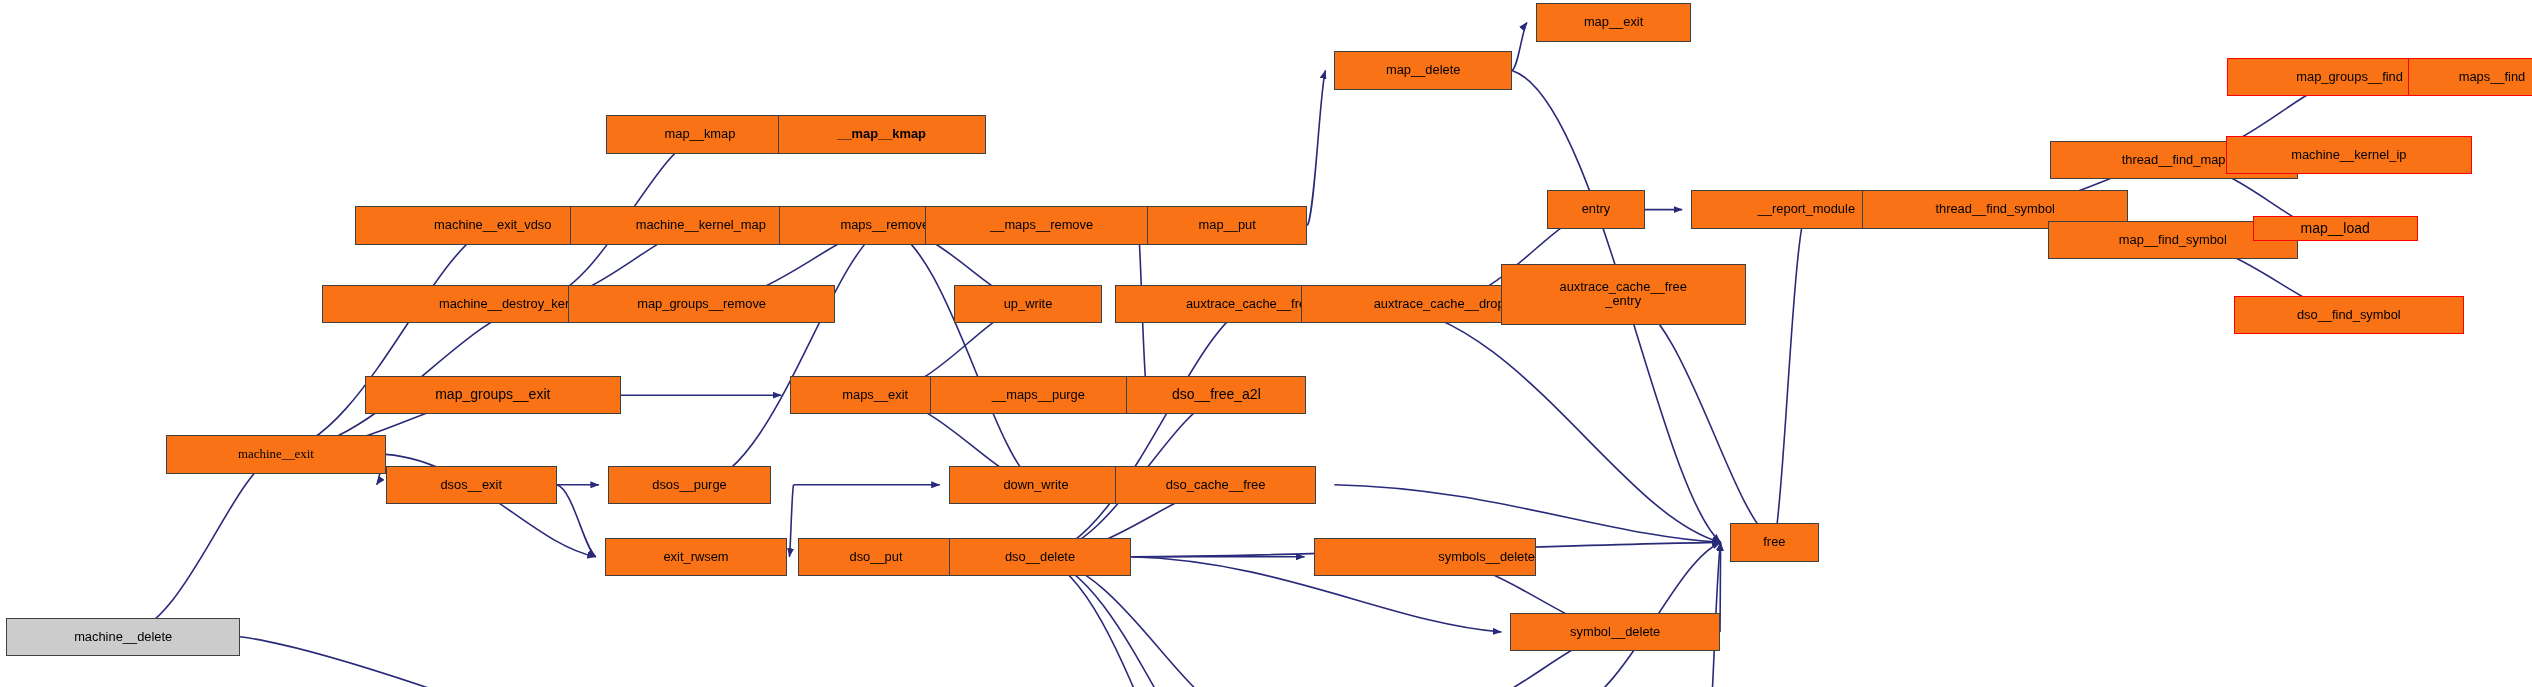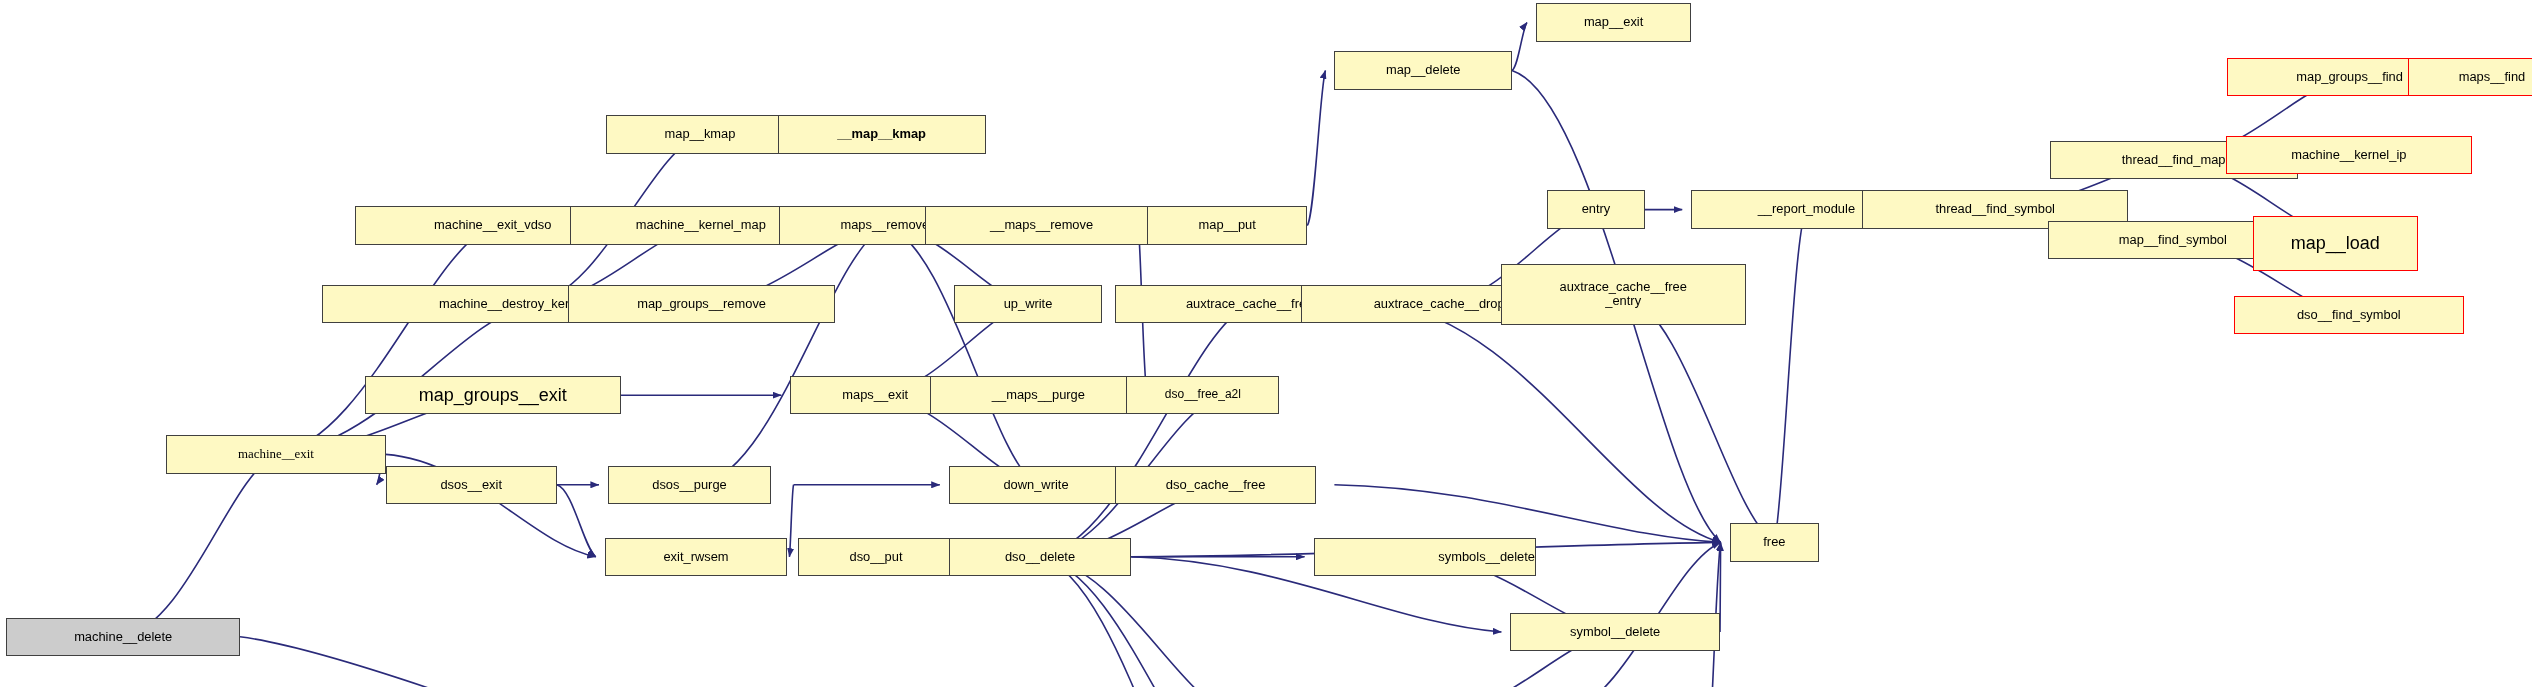--- a/index.html
+++ b/index.html
@@ -1,19 +1,19 @@
 <!DOCTYPE html>
 <html><head>
 <meta charset="utf-8">
 <style>
   html,body{margin:0;padding:0;background:#ffffff;}
   body{font-family:"Liberation Sans",sans-serif;}
   #canvas{position:relative;width:2532px;height:687px;background:#ffffff;overflow:hidden;}
   svg#edges{position:absolute;left:0;top:0;width:2532px;height:687px;}
-  .node{position:absolute;box-sizing:border-box;background:#fef9c3;border:1px solid #404040;
+  .node{position:absolute;box-sizing:border-box;background:#f97316;border:1px solid #404040;
         display:flex;align-items:center;justify-content:center;text-align:center;
         font-family:"Liberation Sans",sans-serif;font-size:11.5px;color:#000000;
         line-height:1.12;letter-spacing:0px;white-space:pre;}
   .node.root{background:#cccccc;border:1px solid #404040;}
   .node.ext{border:1px solid #ff0000;}
   .node.two-line{white-space:pre-line;}
 </style>
 </head>
 <body>
 
@@ -94,52 +94,52 @@
         <path d="M1615.2000000000003,1040 L1794.4,1040" marker-end="url(#ah)"></path>
         <path d="M1794.4,1040 C1871.95,1042.208 1925.5300000000002,1072.3840000000002 1982.4,1076.8000000000002" marker-end="url(#ah)"></path>
         <path d="M1880,1076.8000000000002 C1727.2925,1074.592 1621.7855000000002,1044.416 1509.8000000000002,1040" marker-end="url(#ah)"></path>
       </g>
   </svg>
   <div id="node-layer">
       <div class="node root" style="left: 6.4px; top: 617.6px; width: 233.6px; height: 38.4px; font-size: 12.88px;"><span>machine__delete</span></div>
       <div class="node" style="left: 166.4px; top: 435.2px; width: 219.2px; height: 38.4px; font-size: 12.88px; font-family: Liberation Serif, serif;"><span>machine__exit</span></div>
       <div class="node" style="left: 355.2px; top: 206.4px; width: 275.2px; height: 38.4px; font-size: 12.88px;"><span>machine__exit_vdso</span></div>
       <div class="node" style="left: 321.6px; top: 284.8px; width: 420.8px; height: 38.4px; font-size: 12.88px;"><span>machine__destroy_kernel_maps</span></div>
-      <div class="node" style="left: 364.8px; top: 376px; width: 256px; height: 38.4px; font-size: 18px;"><span>map_groups__exit</span></div>
+      <div class="node" style="left: 364.8px; top: 376px; width: 256px; height: 38.4px; font-size: 14px;"><span>map_groups__exit</span></div>
       <div class="node" style="left: 385.6px; top: 465.6px; width: 171.2px; height: 38.4px; font-size: 12.88px;"><span>dsos__exit</span></div>
       <div class="node" style="left: 604.8px; top: 537.6px; width: 182.4px; height: 38.4px; font-size: 12.88px;"><span>exit_rwsem</span></div>
       <div class="node" style="left: 606.4px; top: 115.2px; width: 187.2px; height: 38.4px; font-size: 12.88px;"><span>map__kmap</span></div>
       <div class="node" style="left: 777.6px; top: 115.2px; width: 208px; height: 38.4px; font-size: 12.88px; font-weight: bold;"><span>__map__kmap</span></div>
       <div class="node" style="left: 569.6px; top: 206.4px; width: 262.4px; height: 38.4px; font-size: 12.88px;"><span>machine__kernel_map</span></div>
       <div class="node" style="left: 568px; top: 284.8px; width: 267.2px; height: 38.4px; font-size: 12.88px;"><span>map_groups__remove</span></div>
       <div class="node" style="left: 779.2px; top: 206.4px; width: 211.2px; height: 38.4px; font-size: 12.88px;"><span>maps__remove</span></div>
       <div class="node" style="left: 790.4px; top: 376px; width: 169.6px; height: 38.4px; font-size: 12.88px;"><span>maps__exit</span></div>
       <div class="node" style="left: 608px; top: 465.6px; width: 163px; height: 38.4px; font-size: 12.88px;"><span>dsos__purge</span></div>
       <div class="node" style="left: 798.4px; top: 537.6px; width: 155.2px; height: 38.4px; font-size: 12.88px;"><span>dso__put</span></div>
       <div class="node" style="left: 924.8px; top: 206.4px; width: 233.6px; height: 38.4px; font-size: 12.88px;"><span>__maps__remove</span></div>
       <div class="node" style="left: 953.6px; top: 284.8px; width: 148.8px; height: 38.4px; font-size: 12.88px;"><span>up_write</span></div>
       <div class="node" style="left: 929.6px; top: 376px; width: 217.6px; height: 38.4px; font-size: 12.88px;"><span>__maps__purge</span></div>
       <div class="node" style="left: 948.8px; top: 465.6px; width: 174.4px; height: 38.4px; font-size: 12.88px;"><span>down_write</span></div>
       <div class="node" style="left: 948.8px; top: 537.6px; width: 182.4px; height: 38.4px; font-size: 12.88px;"><span>dso__delete</span></div>
       <div class="node" style="left: 1147.2px; top: 206.4px; width: 160px; height: 38.4px; font-size: 12.88px;"><span>map__put</span></div>
       <div class="node" style="left: 1115.2px; top: 284.8px; width: 268.8px; height: 38.4px; font-size: 12.88px;"><span>auxtrace_cache__free</span></div>
-      <div class="node" style="left: 1126.4px; top: 376px; width: 153px; height: 38.4px; font-size: 12px;"><span>dso__free_a2l</span></div>
+      <div class="node" style="left: 1126.4px; top: 376px; width: 180px; height: 38.4px; font-size: 14px;"><span>dso__free_a2l</span></div>
       <div class="node" style="left: 1115.2px; top: 465.6px; width: 201px; height: 38.4px; font-size: 13px;"><span>dso_cache__free</span></div>
       <div class="node" style="left: 1334.4px; top: 51.2px; width: 177.6px; height: 38.4px; font-size: 12.88px;"><span>map__delete</span></div>
       <div class="node" style="left: 1536px; top: 3.2px; width: 155.2px; height: 38.4px; font-size: 12.88px;"><span>map__exit</span></div>
       <div class="node" style="left: 1300.8px; top: 284.8px; width: 276.8px; height: 38.4px; font-size: 12.88px;"><span>auxtrace_cache__drop</span></div>
       <div class="node" style="left: 1547.2px; top: 190.4px; width: 97.6px; height: 38.4px; font-size: 12.88px;"><span>entry</span></div>
       <div class="node two-line" style="left: 1500.8px; top: 264px; width: 244.8px; height: 60.8px; font-size: 12.88px;"><span>auxtrace_cache__free
 _entry</span></div>
       <div class="node" style="left: 1313.6px; top: 537.6px; width: 222.4px; height: 38.4px; font-size: 12.88px; justify-content: flex-end;"><span>symbols__delete</span></div>
       <div class="node" style="left: 1510.4px; top: 612.8px; width: 209.6px; height: 38.4px; font-size: 12.88px;"><span>symbol__delete</span></div>
       <div class="node" style="left: 1691.2px; top: 190.4px; width: 230.4px; height: 38.4px; font-size: 12.88px;"><span>__report_module</span></div>
       <div class="node" style="left: 1729.6px; top: 523.2px; width: 89.6px; height: 38.4px; font-size: 12.88px;"><span>free</span></div>
       <div class="node" style="left: 1862.4px; top: 190.4px; width: 265.6px; height: 38.4px; font-size: 12.88px;"><span>thread__find_symbol</span></div>
       <div class="node" style="left: 2049.6px; top: 140.8px; width: 248px; height: 38.4px; font-size: 12.88px;"><span>thread__find_map</span></div>
       <div class="node" style="left: 2048px; top: 220.8px; width: 249.6px; height: 38.4px; font-size: 12.88px;"><span>map__find_symbol</span></div>
       <div class="node ext" style="left: 2227.2px; top: 57.6px; width: 244.8px; height: 38.4px; font-size: 12.88px;"><span>map_groups__find</span></div>
       <div class="node ext" style="left: 2225.6px; top: 136px; width: 246.4px; height: 38.4px; font-size: 12.88px;"><span>machine__kernel_ip</span></div>
-      <div class="node ext" style="left: 2252.8px; top: 216px; width: 164.8px; height: 55px; font-size: 18px;"><span>map__load</span></div>
+      <div class="node ext" style="left: 2252.8px; top: 216px; width: 164.8px; height: 25px; font-size: 14px;"><span>map__load</span></div>
       <div class="node ext" style="left: 2233.6px; top: 296px; width: 230.4px; height: 38.4px; font-size: 12.88px;"><span>dso__find_symbol</span></div>
       <div class="node ext" style="left: 2408px; top: 57.6px; width: 168px; height: 38.4px; font-size: 12.88px;"><span>maps__find</span></div>
     </div>
 </div>
 
 </body></html>

